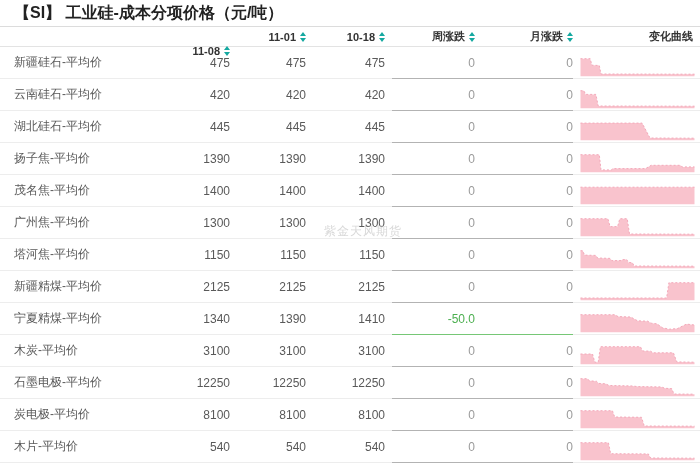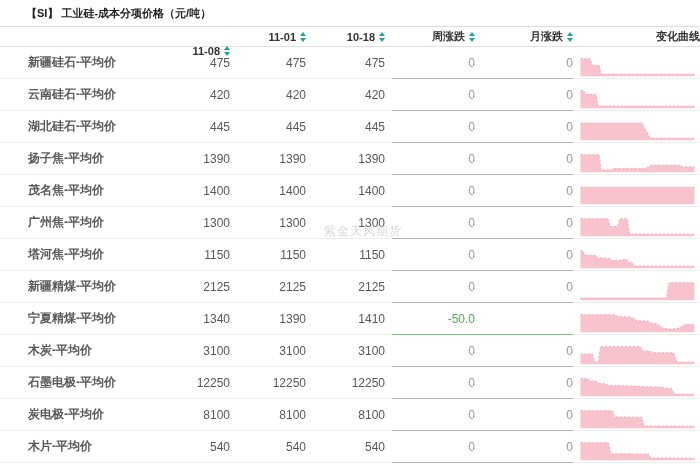--- a/index.html
+++ b/index.html
@@ -8,35 +8,35 @@
     --bline:#ededed; --bmid:#b3b3b3;
     --text:#595959; --zero:#9b9b9b; --head:#333333;
   }
   *{margin:0;padding:0;box-sizing:border-box}
   html,body{width:700px;height:464px;overflow:hidden;background:#ffffff;
     font-family:"Liberation Sans","DejaVu Sans",sans-serif;}
   .page{position:relative;width:700px;height:464px;}
 
   .titlebar{height:27px;display:flex;align-items:center;padding-left:14px;
     border-bottom:1px solid #dcdcdc;}
-  .title{font-size:11px;font-weight:bold;color:#222;margin-left:12px;}
+  .title{font-size:16px;font-weight:bold;color:#222;}
 
   .header{height:20px;display:flex;align-items:center;border-bottom:1px solid #e3e3e3;}
   .hcell{display:flex;align-items:center;justify-content:flex-end;
     font-size:11px;font-weight:bold;color:var(--head);}
   .sort{display:inline-flex;flex-direction:column;gap:2px;margin-left:4px;}
   .sort i{display:block;width:0;height:0;border-left:3.5px solid transparent;border-right:3.5px solid transparent;}
   .sort .up{border-bottom:4px solid var(--teal);}
   .sort .dn{border-top:4px solid var(--teal);}
 
   .rows{}
   .row{height:32px;display:flex;align-items:center;border-bottom:1px solid var(--bline);}
   .cell{font-size:12px;color:var(--text);white-space:nowrap;}
   .num{text-align:right;}
-  .c-label{flex:0 0 165px;padding-left:28px;font-weight:bold;}
+  .c-label{flex:0 0 165px;padding-left:14px;}
   .c-v1{flex:0 0 65px;}
   .c-v2{flex:0 0 76px;}
   .c-v3{flex:0 0 79px;}
   .change-wrap{flex:0 0 188px;display:flex;align-items:center;position:relative;height:100%;}
   .change-wrap::after{content:"";position:absolute;left:7px;right:0;bottom:-1px;height:1px;background:var(--bmid);}
   .change-wrap.down::after{background:var(--greenline);}
   .c-week{flex:0 0 90px;}
   .c-month{flex:0 0 98px;}
   .zero{color:var(--zero);}
   .neg{color:var(--green);}
@@ -44,21 +44,21 @@
     padding-left:7px;padding-bottom:1px;}
   .spark-svg{display:block;}
 
   
   .h-label{flex:0 0 165px;}
   .h-v1{flex:0 0 65px;margin-top:28px;}
   .h-v2{flex:0 0 76px;justify-content:flex-end;}
   .h-v3{flex:0 0 79px;}
   .h-week{flex:0 0 90px;}
   .h-month{flex:0 0 98px;}
-  .h-spark{flex:0 0 127px;}
+  .h-spark{flex:0 0 127px;padding-right:7px;}
 
   .watermark{position:absolute;left:324px;top:223px;font-size:12px;letter-spacing:1px;
     color:#c4c4c4;opacity:.65;pointer-events:none;}
 </style>
 </head>
 <body>
 
 <div class="page">
 
   <div class="titlebar">

